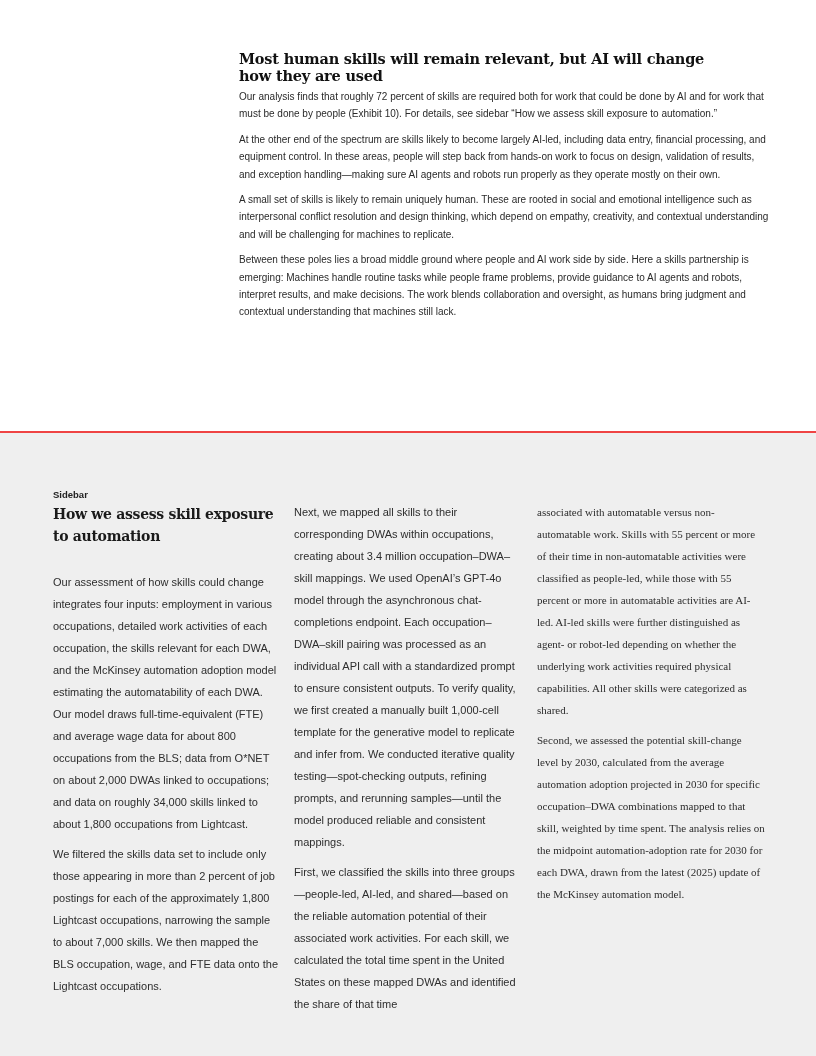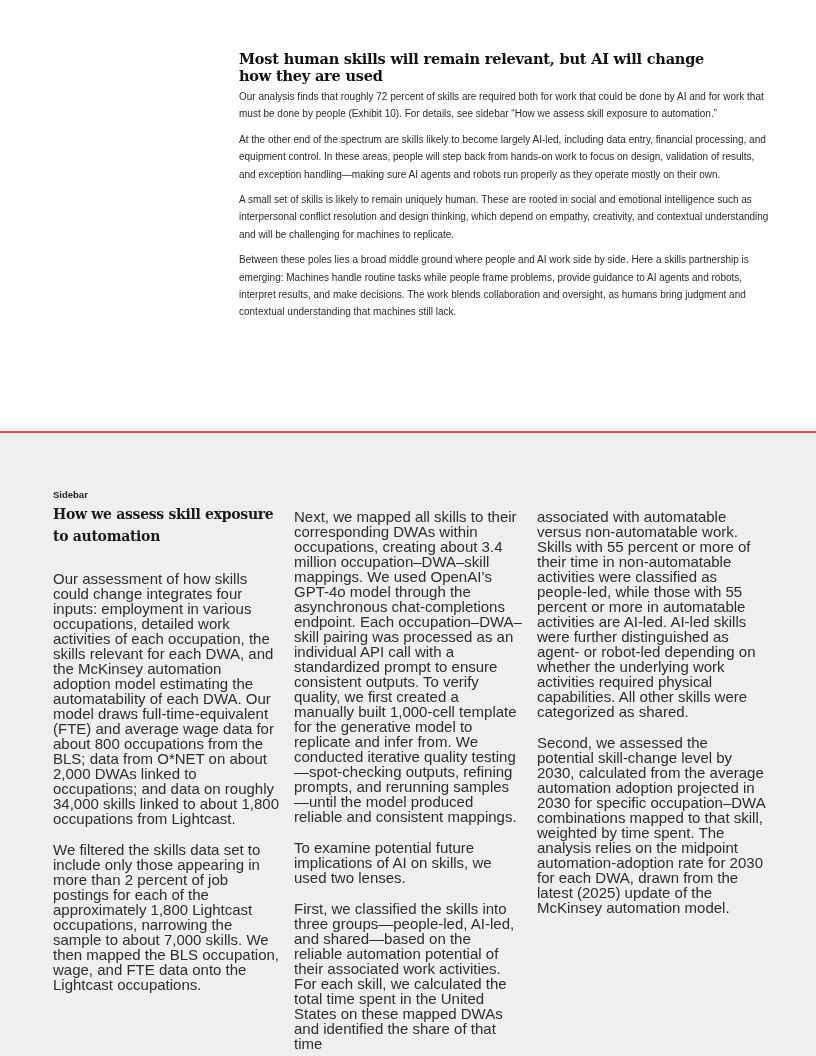--- a/index.html
+++ b/index.html
@@ -19,23 +19,23 @@
     .top p {
       margin: 0 0 8px 0; font-size: 10px; line-height: 17.4px; color: #2a2a2a;
     }
     .sidebar {
       position: absolute; left: 0; top: 431px; width: 816px; height: 625px;
       background: #efefef; border-top: 2px solid #ef4444;
     }
     .col { position: absolute; top: 56px; width: 228px; }
     .col1 { left: 53px; }
     .col2 { left: 294px; top: 60px; }
-    .col3 { left: 537px; top: 60px; }
+    .col3 { left: 537px; top: 60px; font-family: Liberation Serif, serif; }
     .col p {
-      margin: 16px 0 8px 0; font-size: 15px; line-height: 15px; color: #2d2d2d;
+      margin: 8px 0 8px 0; font-size: 11px; line-height: 22px; color: #2d2d2d;
     }
     .kicker {
       font-size: 9.5px; font-weight: bold; color: #222; margin: 0 0 3px 0;
     }
     .sb-title {
       font-family: "DejaVu Serif", serif; font-weight: bold;
       font-size: 14px; line-height: 22px; color: #1a1a1a; margin: 0 0 24px 0;
       letter-spacing: -0.3px;
     }
     .footer {
@@ -58,21 +58,20 @@
 
 <div class="sidebar">
   <div class="col col1">
     <div class="kicker">Sidebar</div>
     <div class="sb-title">How we assess skill exposure to automation</div>
     <p>Our assessment of how skills could change integrates four inputs: employment in various occupations, detailed work activities of each occupation, the skills relevant for each DWA, and the McKinsey automation adoption model estimating the automatability of each DWA. Our model draws full-time-equivalent (FTE) and average wage data for about 800 occupations from the BLS; data from O*NET on about 2,000 DWAs linked to occupations; and data on roughly 34,000 skills linked to about 1,800 occupations from Lightcast.</p>
     <p>We filtered the skills data set to include only those appearing in more than 2 percent of job postings for each of the approximately 1,800 Lightcast occupations, narrowing the sample to about 7,000 skills. We then mapped the BLS occupation, wage, and FTE data onto the Lightcast occupations.</p>
   </div>
   <div class="col col2">
     <p>Next, we mapped all skills to their corresponding DWAs within occupations, creating about 3.4 million occupation–DWA–skill mappings. We used OpenAI’s GPT-4o model through the asynchronous chat-completions endpoint. Each occupation–DWA–skill pairing was processed as an individual API call with a standardized prompt to ensure consistent outputs. To verify quality, we first created a manually built 1,000-cell template for the generative model to replicate and infer from. We conducted iterative quality testing—spot-checking outputs, refining prompts, and rerunning samples—until the model produced reliable and consistent mappings.</p>
-    <p>To examine potential future implications of AI on skills, we used two lenses.</p>
     <p>First, we classified the skills into three groups—people-led, AI-led, and shared—based on the reliable automation potential of their associated work activities. For each skill, we calculated the total time spent in the United States on these mapped DWAs and identified the share of that time</p>
   </div>
   <div class="col col3">
     <p>associated with automatable versus non-automatable work. Skills with 55 percent or more of their time in non-automatable activities were classified as people-led, while those with 55 percent or more in automatable activities are AI-led. AI-led skills were further distinguished as agent- or robot-led depending on whether the underlying work activities required physical capabilities. All other skills were categorized as shared.</p>
     <p>Second, we assessed the potential skill-change level by 2030, calculated from the average automation adoption projected in 2030 for specific occupation–DWA combinations mapped to that skill, weighted by time spent. The analysis relies on the midpoint automation-adoption rate for 2030 for each DWA, drawn from the latest (2025) update of the McKinsey automation model.</p>
   </div>
 </div>
 
 <div class="footer">
   <span class="title">Agents, robots, and us: Skill partnerships in the age of AI</span>

